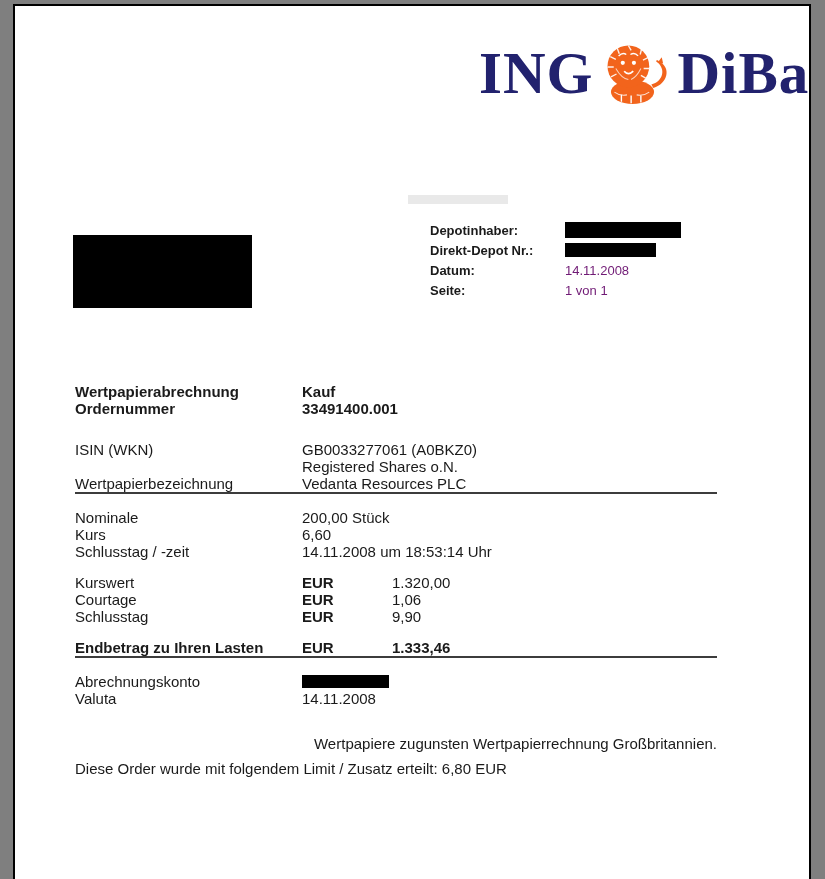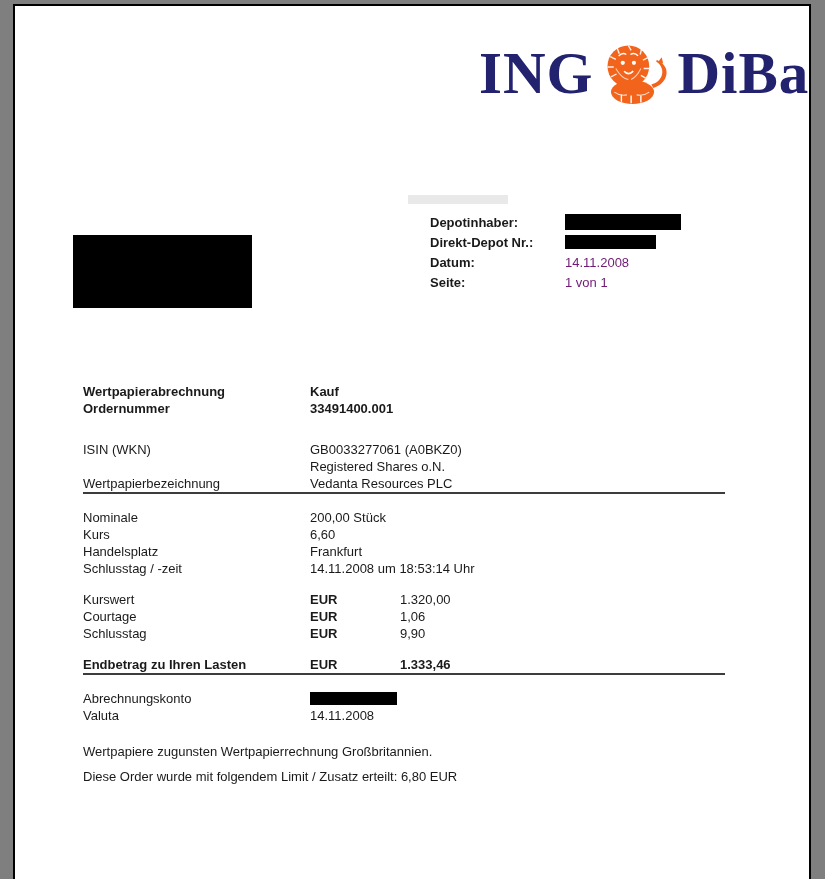--- a/index.html
+++ b/index.html
@@ -49,21 +49,21 @@
     position: absolute;
     left: 393px;
     top: 189px;
     width: 100px;
     height: 9px;
     background: #e9e9e9;
   }
   .header-info {
     position: absolute;
     left: 415px;
-    top: 207px;
+    top: 215px;
     font-size: 13px;
   }
   .hi-row { height: 20px; line-height: 20px; white-space: nowrap; }
   .hi-label { display: inline-block; width: 135px; font-weight: bold; color: #1a1a1a; }
   .hi-value { color: #701a75; }
   .hi-bar { display: inline-block; background: #000; vertical-align: middle; margin-top: -3px; }
   .hi-bar.b1 { width: 116px; height: 16px; }
   .hi-bar.b2 { width: 91px; height: 14px; }
 
   .redaction-left {
@@ -71,38 +71,38 @@
     left: 58px;
     top: 229px;
     width: 179px;
     height: 73px;
     background: #000;
   }
 
   
   .doc-body {
     position: absolute;
-    left: 68px;
+    left: 60px;
     top: 377px;
     width: 642px;
-    font-size: 13px;
+    font-size: 15px;
     color: #1a1a1a;
   }
   .row { line-height: 17px; white-space: nowrap; }
   .lab { display: inline-block; width: 227px; }
   .cur { display: inline-block; width: 90px; font-weight: bold; }
   .amt { display: inline-block; width: 131px; text-align: left; }
   .bold { font-weight: bold; }
 
   .gap24 { margin-top: 24px; }
   .gap16 { margin-top: 16px; }
   .gap15 { margin-top: 15px; }
   .gap14 { margin-top: 14px; }
   .gap12 { margin-top: 12px; }
-  .gap19 { margin-top: 19px; }
+  .gap19 { margin-top: 28px; text-align: right; }
   .gap8  { margin-top: 8px; }
 
   .rule {
     height: 2px;
     background: #3c3c3c;
     border: none;
     margin: 0;
     width: 642px;
   }
 
@@ -185,23 +185,20 @@
 
       <hr class="rule gap16">
 
       <div class="row gap15">
         <span class="lab">Nominale</span><span>200,00 Stück</span>
       </div>
       <div class="row">
         <span class="lab">Kurs</span><span>6,60</span>
       </div>
       <div class="row">
-        <span class="lab">Handelsplatz</span><span>Frankfurt</span>
-      </div>
-      <div class="row">
         <span class="lab">Schlusstag / -zeit</span><span>14.11.2008 um 18:53:14 Uhr</span>
       </div>
 
       <div class="row gap14">
         <span class="lab">Kurswert</span><span class="cur">EUR</span><span class="amt">1.320,00</span>
       </div>
       <div class="row">
         <span class="lab">Courtage</span><span class="cur">EUR</span><span class="amt">1,06</span>
       </div>
       <div class="row">

